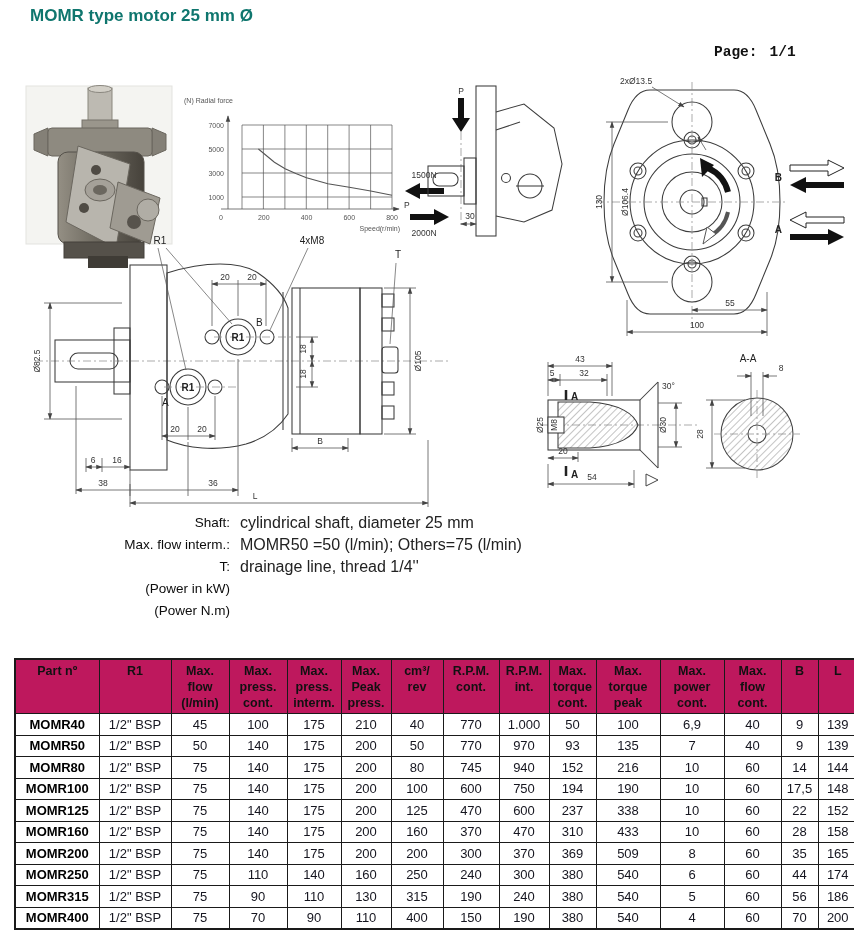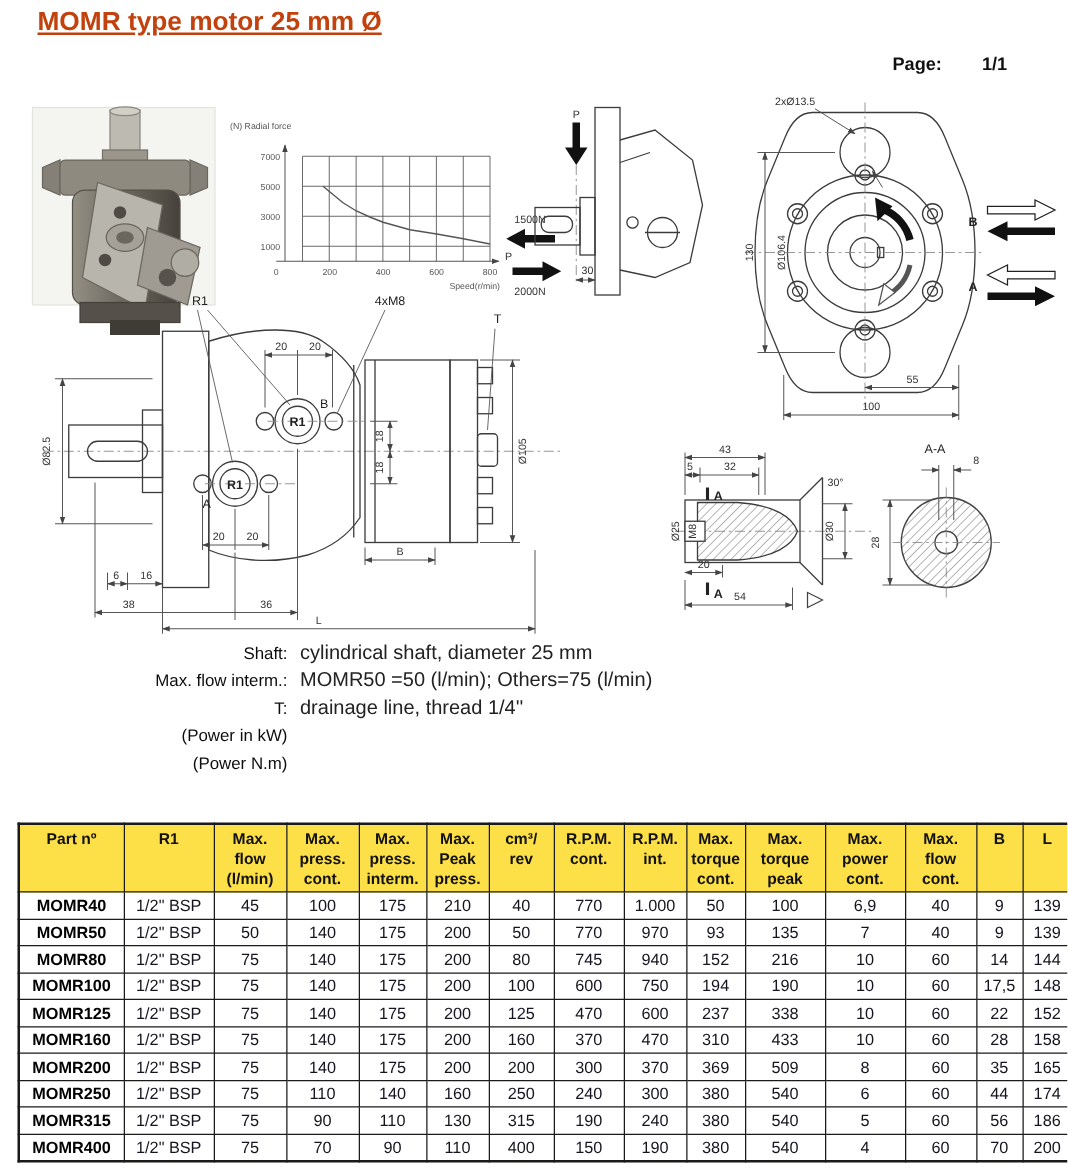--- a/index.html
+++ b/index.html
@@ -1,35 +1,35 @@
 <!DOCTYPE html>
 <html><head>
 <meta charset="utf-8">
 <style>
   html,body{margin:0;padding:0;background:#fff;}
   .page{position:relative;width:854px;height:934px;background:#fff;
         font-family:"Liberation Sans",sans-serif;color:#111;overflow:hidden;}
-  .title{position:absolute;left:30px;top:6px;font-size:21px;font-weight:bold;color:#c2410c;text-decoration:underline;}
-  .pageno{position:absolute;left:714px;top:44px;font-size:14.5px;font-weight:bold;display:flex;gap:32px;}
+  .title{position:absolute;left:30px;top:6px;font-size:17px;font-weight:bold;color:#0f766e;}
+  .pageno{position:absolute;left:714px;top:44px;font-size:14.5px;font-weight:bold;display:flex;gap:12px;font-family:Liberation Mono, monospace;}
   svg text{font-family:"Liberation Sans",sans-serif;}
   .c{font-size:7px;fill:#555;}
   .d{font-size:8.5px;fill:#333;}
   .d2{font-size:10px;fill:#222;font-weight:bold;}
   .d3{font-size:10px;fill:#222;}
   .ln{stroke:#3c3c3c;stroke-width:1.05;fill:none;}
   .thin{stroke:#555;stroke-width:.7;fill:none;}
   .dim{stroke:#555;stroke-width:.8;fill:none;}
   .cl{stroke:#888;stroke-width:.7;fill:none;stroke-dasharray:8 3 2 3;}
   .specs{position:absolute;left:40px;top:512px;width:520px;}
   .spec-row{display:flex;line-height:22px;}
   .spec-label{width:190px;text-align:right;font-weight:normal;font-size:13.5px;color:#0d0d0d;}
   .spec-value{margin-left:10px;font-size:16px;color:#222;}
   .tblwrap{position:absolute;left:14px;top:658px;width:827px;}
   table{border-collapse:collapse;width:827px;table-layout:fixed;border:2px solid #1a1a1a;}
-  th{background:#fde047;border:1px solid #1a1a1a;font-size:12.5px;font-weight:bold;
+  th{background:#be185d;border:1px solid #1a1a1a;font-size:12.5px;font-weight:bold;
      line-height:1.28;padding:3px 1px 2px;vertical-align:top;white-space:pre-line;color:#111;}
   td{border:1px solid #1a1a1a;font-size:13px;text-align:center;height:20.5px;padding:0 2px;color:#15151f;}
   td.part{font-weight:bold;color:#000;}
 </style>
 </head>
 <body>
 
 <div class="page">
 
   <div class="title">MOMR type motor 25 mm Ø</div>

